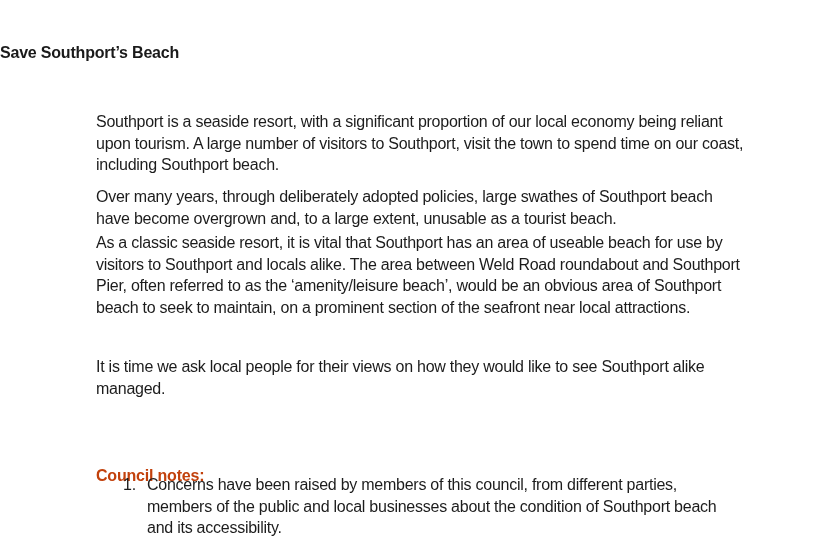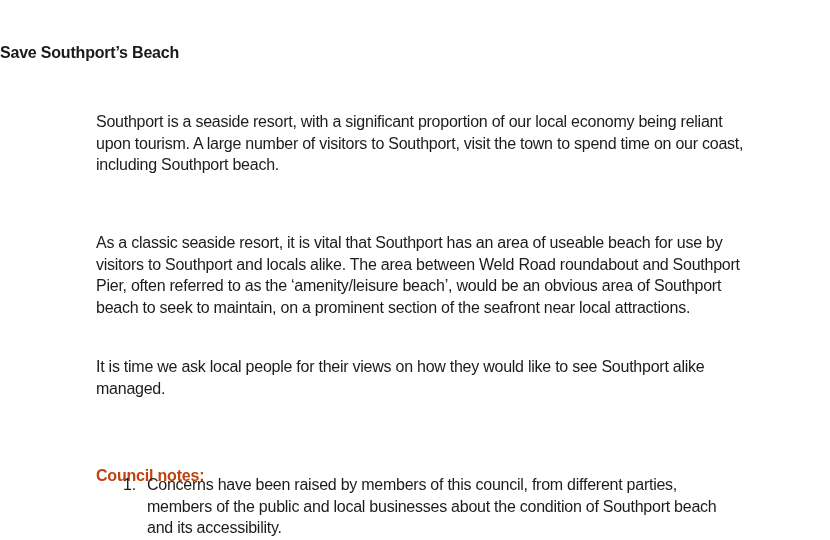--- a/index.html
+++ b/index.html
@@ -79,20 +79,21 @@
       top: 0;
     }
   </style>
 </head>
 <body>
 
 <div class="page">
   <div class="title">Save Southport’s Beach</div>
 
   <p class="para" id="p1">Southport is a seaside resort, with a significant proportion of our local economy being reliant upon tourism. A large number of visitors to Southport, visit the town to spend time on our coast, including Southport beach.</p>
+  <p class="para" id="p2">Over many years, through deliberately adopted policies, large swathes of Southport beach have become overgrown and, to a large extent, unusable as a tourist beach.</p>
   <p class="para" id="p3">As a classic seaside resort, it is vital that Southport has an area of useable beach for use by visitors to Southport and locals alike. The area between Weld Road roundabout and Southport Pier, often referred to as the ‘amenity/leisure beach’, would be an obvious area of Southport beach to seek to maintain, on a prominent section of the seafront near local attractions.</p>
   <p class="para" id="p4">It is time we ask local people for their views on how they would like to see Southport alike managed.</p>
 
   <div class="subhead">Council notes:</div>
 
   <ol class="list">
     <li class="list-item">
       <span class="list-num">1.</span>
       <span>Concerns have been raised by members of this council, from different parties, members of the public and local businesses about the condition of Southport beach and its accessibility.</span>
     </li>

